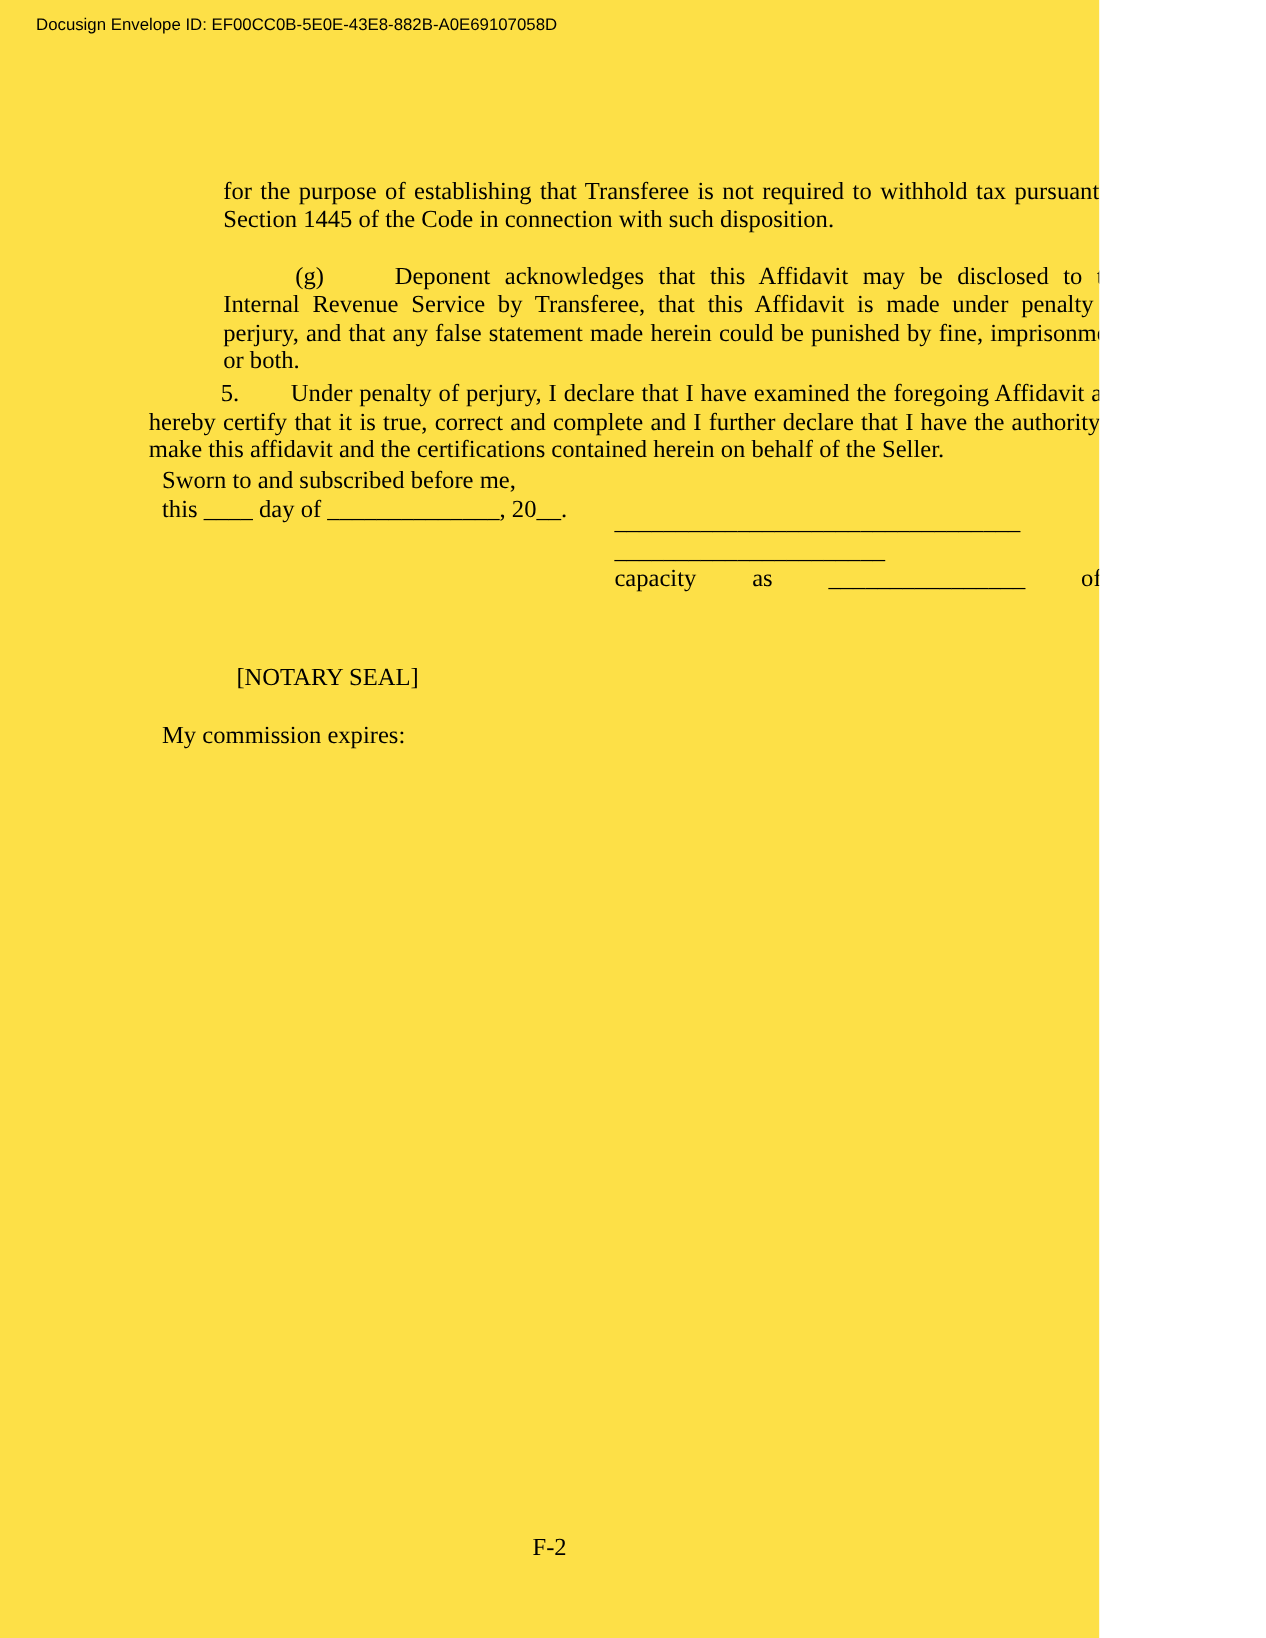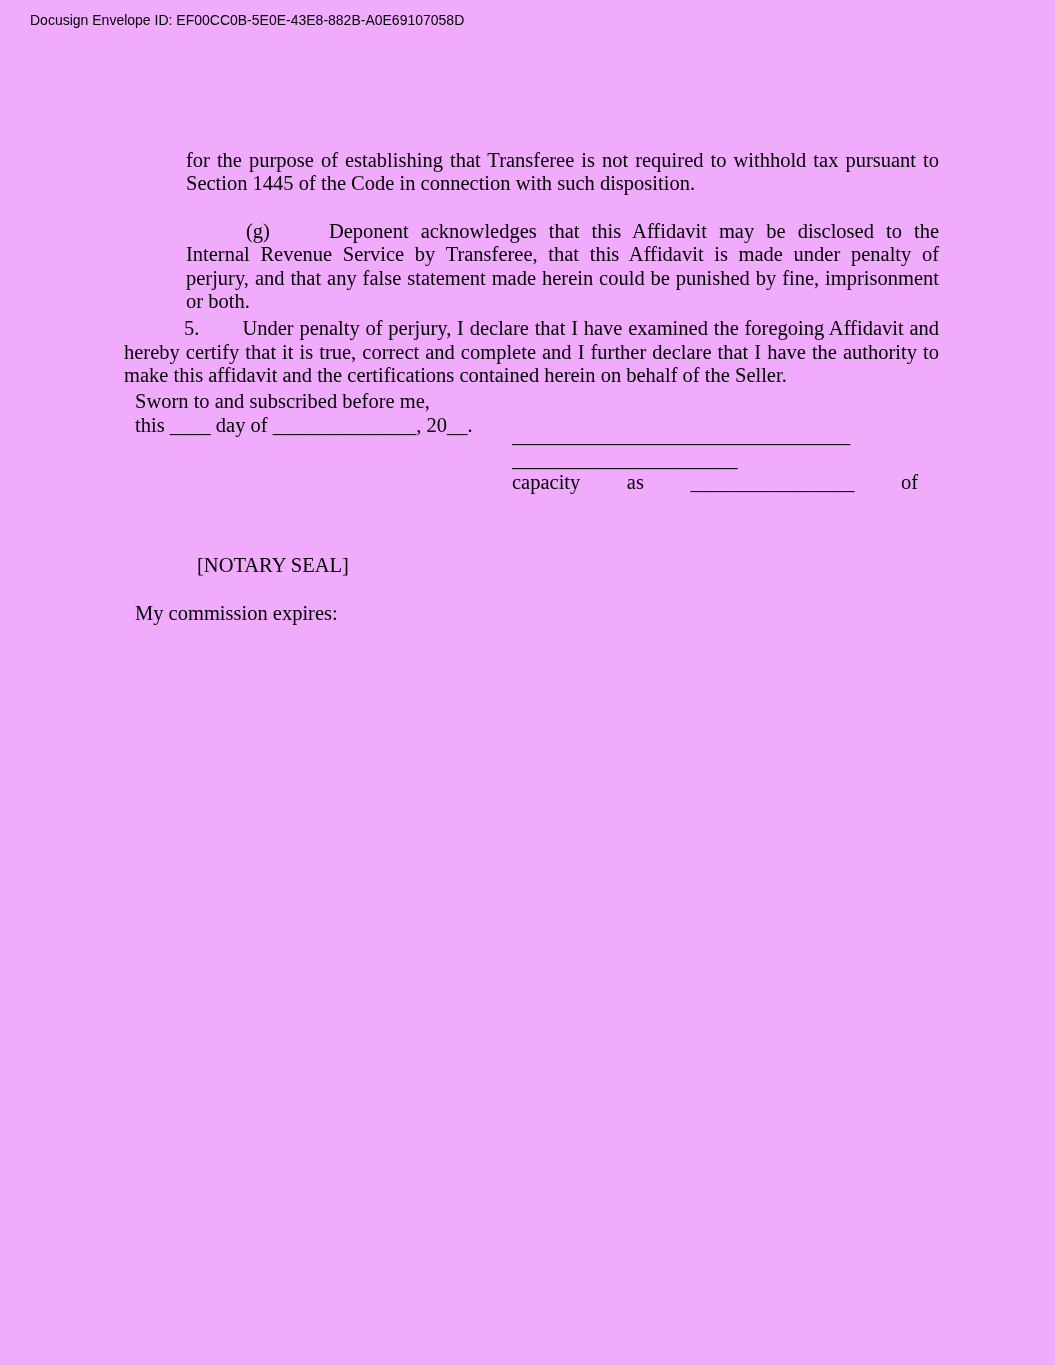--- a/index.html
+++ b/index.html
@@ -2,23 +2,23 @@
 <html><head>
 <meta charset="utf-8">
 <style>
   html, body {
     margin: 0;
     padding: 0;
     background: #ffffff;
   }
   .page {
     position: relative;
-    width: 1055px;
+    width: 916px;
     height: 1365px;
-    background: #f0abfc;
+    background: #fde047;
     color: #000000;
     font-family: "Liberation Serif", serif;
     font-size: 20.5px;
     line-height: 23.5px;
     overflow: hidden;
   }
   .docusign-header {
     position: absolute;
     left: 30px;
     top: 12px;
@@ -133,14 +133,15 @@
       <span>________________</span>
       <span>of</span>
     </div>
   </div>
 
 
   <div class="notary-seal">[NOTARY SEAL]</div>
 
   <div class="commission-line">My commission expires:</div>
 
+  <div class="page-footer">F-2</div>
 
 </div>
 
 </body></html>

